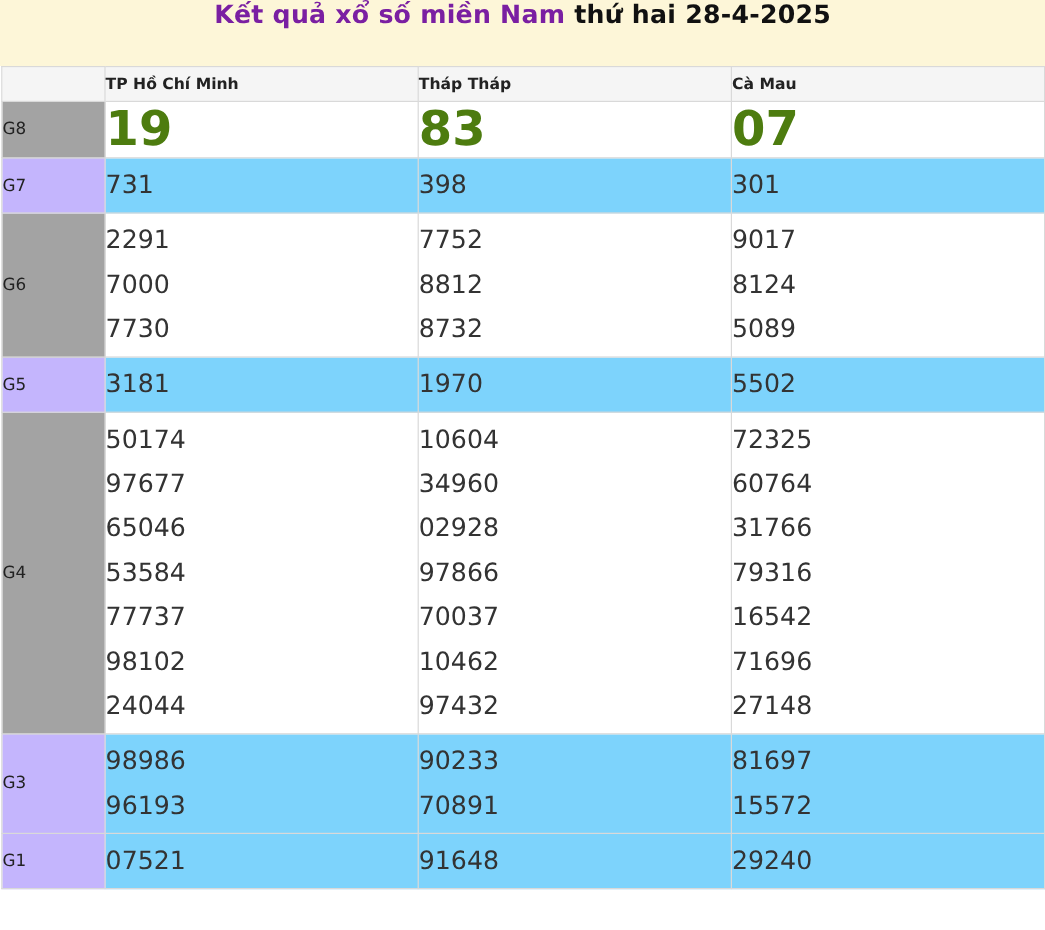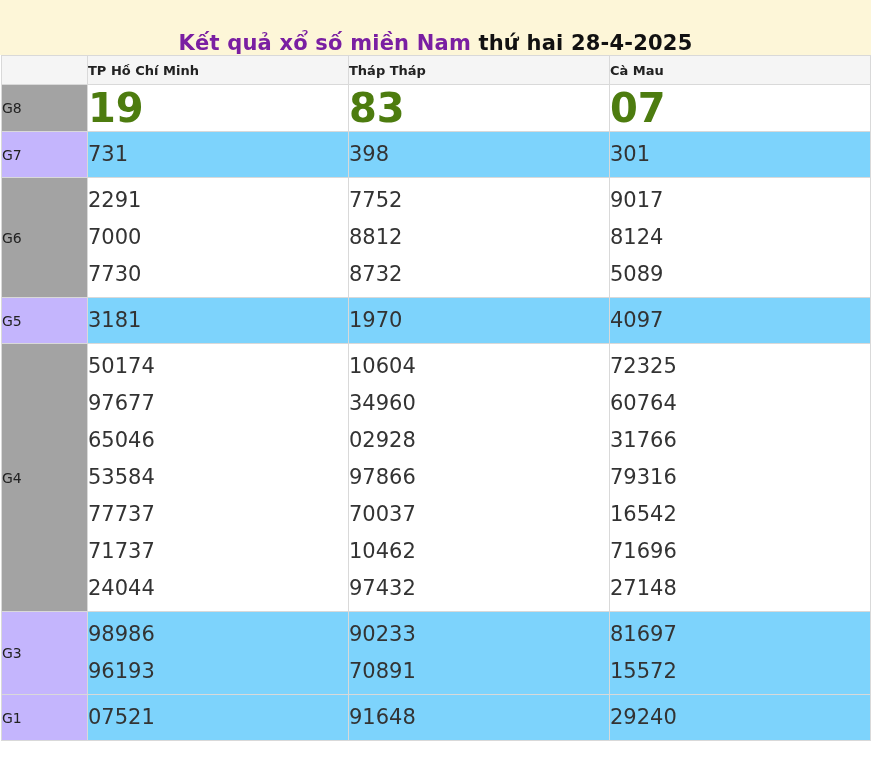--- a/index.html
+++ b/index.html
@@ -18,21 +18,21 @@
   .lottery-wrap {
     width: 871px;
     position: relative;
   }
 
   
   .title-bar {
     background: #fdf6d8;
     height: 55px;
     display: flex;
-    align-items: flex-end;
+    align-items: flex-start;
     justify-content: center;
     box-sizing: border-box;
     width: 871px;
   }
   .title-text {
     font-size: 21px;
     color: #7a1fa2;
     font-weight: bold;
     letter-spacing: 0.2px;
     white-space: nowrap;
@@ -166,32 +166,32 @@
         </tr>
         <tr class="shaded">
           <td class="gcell">G5</td>
           <td class="numcell">
             <span class="num-line">3181</span>
           </td>
           <td class="numcell">
             <span class="num-line">1970</span>
           </td>
           <td class="numcell">
-            <span class="num-line">4097</span>
+            <span class="num-line">5502</span>
           </td>
         </tr>
         <tr>
           <td class="gcell">G4</td>
           <td class="numcell">
             <span class="num-line">50174</span>
             <span class="num-line">97677</span>
             <span class="num-line">65046</span>
             <span class="num-line">53584</span>
             <span class="num-line">77737</span>
-            <span class="num-line">71737</span>
+            <span class="num-line">98102</span>
             <span class="num-line">24044</span>
           </td>
           <td class="numcell">
             <span class="num-line">10604</span>
             <span class="num-line">34960</span>
             <span class="num-line">02928</span>
             <span class="num-line">97866</span>
             <span class="num-line">70037</span>
             <span class="num-line">10462</span>
             <span class="num-line">97432</span>

